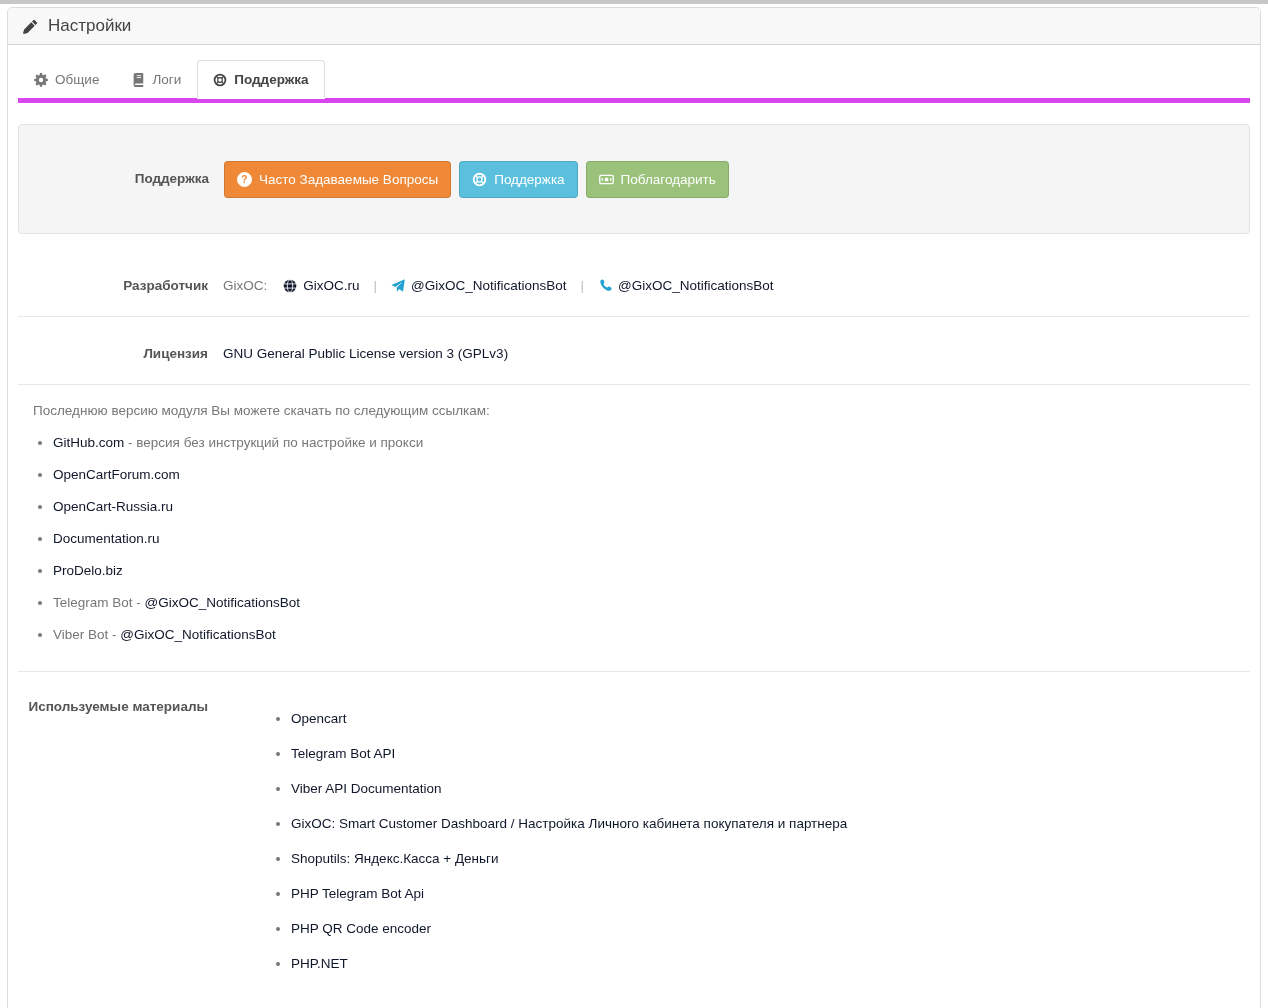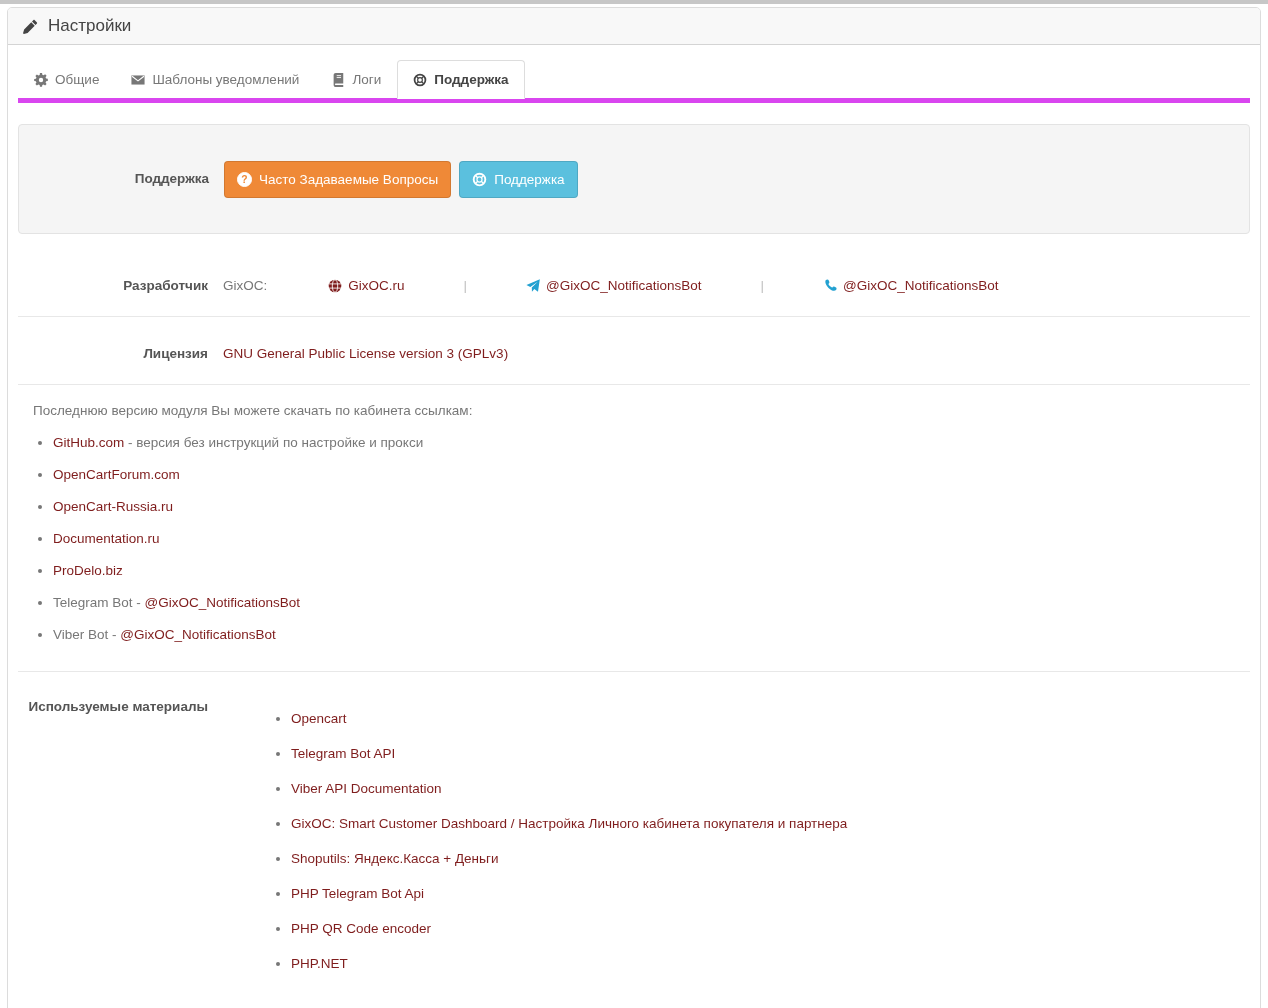--- a/index.html
+++ b/index.html
@@ -77,22 +77,22 @@
   }
   .btn svg { width:15px; height:15px; stroke:#fff; fill:#fff; }
 
   .section-row { border-bottom:1px solid #e8e8e8; }
   .row-developer { padding:42px 0 20px 0; }
   .row-license  { padding:27px 0 20px 0; }
   .row-download { padding:16px 0 26px 0; }
   .row-materials { padding:25px 0 20px 0; }
   .row-download .label-col { padding-top:9px; }
 
-  a.lnk { color:#7f1d1d; text-decoration:none; cursor:pointer; }
-  .dev-line { display:flex; align-items:center;gap:45px; }
+  a.lnk { color:#0f172a; text-decoration:none; cursor:pointer; }
+  .dev-line { display:flex; align-items:center; }
   .dev-prefix { margin-right:16px; }
   .dev-line a.lnk { display:inline-flex; align-items:center; gap:6px; }
   .dev-line a.lnk svg { width:14px; height:14px; fill:#23a1d1; }
   .sep { color:#c0c0c0; margin:0 14px; }
 
   .row-download p { margin:0 0 12px 0; }
   ul.dl-list { margin:0; padding:0 0 0 20px; list-style:disc; }
   ul.dl-list li { margin-bottom:12px; line-height:20px; color:#777; }
   ul.dl-list li:last-child { margin-bottom:0; }
 
@@ -118,31 +118,20 @@
   <div class="panel-body">
     <ul class="nav-tabs" id="tab-bar">
         <li>
           <a class="tab">
             <span style="display: inline-flex;">
               <svg viewBox="0 0 16 16">
                 <path fill-rule="evenodd" d="M6.8 0h2.4l.3 2c.5.1 1 .3 1.5.6l1.7-1.2 1.7 1.7-1.2 1.7c.3.5.5 1 .6 1.5l2 .3v2.4l-2 .3c-.1.5-.3 1-.6 1.5l1.2 1.7-1.7 1.7-1.7-1.2c-.5.3-1 .5-1.5.6l-.3 2H6.8l-.3-2c-.5-.1-1-.3-1.5-.6l-1.7 1.2-1.7-1.7 1.2-1.7c-.3-.5-.5-1-.6-1.5l-2-.3V6.8l2-.3c.1-.5.3-1 .6-1.5L1.6 3.3l1.7-1.7L5 2.8c.5-.3 1-.5 1.5-.6zM8 5.5a2.5 2.5 0 1 0 0 5 2.5 2.5 0 0 0 0-5z"></path>
               </svg>
             </span>
             <span>Общие</span>
-          </a>
-        </li>
-        <li>
-          <a class="tab">
-            <span style="display: inline-flex;">
-              <svg viewBox="0 0 16 16">
-                <path d="M.5 2.8h15v10.4H.5z"></path>
-                <path fill="none" stroke="#fff" stroke-width="1.3" d="M1.2 3.8L8 9l6.8-5.2"></path>
-              </svg>
-            </span>
-            <span>Шаблоны уведомлений</span>
           </a>
         </li>
         <li>
           <a class="tab">
             <span style="display: inline-flex;">
               <svg viewBox="0 0 16 16">
                 <path d="M5.4 0H14v12H5.3c-.5 0-.9.4-.9.9s.4.9.9.9H14V16H5.4C4.1 16 3 15 3 13.6V2.4C3 1.1 4.1 0 5.4 0z"></path>
                 <path fill="none" stroke="#fff" stroke-width="1" d="M6.5 3h5M6.5 5.2h5"></path>
               </svg>
             </span>
@@ -184,20 +173,32 @@
                 <span style="display: inline-flex;">
                   <svg viewBox="0 0 16 16">
                     <g fill="none" stroke="currentColor">
                       <circle cx="8" cy="8" r="6.2" stroke-width="2"></circle>
                       <circle cx="8" cy="8" r="2.7" stroke-width="1.3"></circle>
                       <path stroke-width="1.5" d="M3.6 3.6l2.5 2.5M12.4 3.6L9.9 6.1M3.6 12.4l2.5-2.5M12.4 12.4L9.9 9.9"></path>
                     </g>
                   </svg>
                 </span>
                 <span>Поддержка</span>
+              </button>
+              <button class="btn" style="--btn-bg: #9ac27a;">
+                <span style="display: inline-flex;">
+                  <svg viewBox="0 0 16 16">
+                    <g stroke="currentColor" fill="none">
+                      <rect x="0.8" y="3.6" width="14.4" height="8.8" rx="1.2" stroke-width="1.4"></rect>
+                      <path d="M3.4 6.3v3.4M12.6 6.3v3.4" stroke-width="1.3"></path>
+                    </g>
+                    <circle cx="8" cy="8" r="2.1" fill="currentColor" stroke="none"></circle>
+                  </svg>
+                </span>
+                <span>Поблагодарить</span>
               </button>
             </div>
         </div>
       </div>
 
       <div class="form-row section-row row-developer">
         <div class="label-col">Разработчик</div>
         <div class="content-col dev-line" id="developer-links">
             <span class="dev-prefix">GixOC:</span>
             <a class="lnk">
@@ -235,21 +236,21 @@
 
       <div class="form-row section-row row-license">
         <div class="label-col">Лицензия</div>
         <div class="content-col">
           <a class="lnk">GNU General Public License version 3 (GPLv3)</a>
         </div>
       </div>
 
       <div class="form-row section-row row-download">
         <div class="content-col">
-          <p>Последнюю версию модуля Вы можете скачать по кабинета ссылкам:</p>
+          <p>Последнюю версию модуля Вы можете скачать по следующим ссылкам:</p>
           <ul class="dl-list" id="download-list">
               <li><a class="lnk">GitHub.com</a><span> - версия без инструкций по настройке и прокси</span></li>
               <li><a class="lnk">OpenCartForum.com</a></li>
               <li><a class="lnk">OpenCart-Russia.ru</a></li>
               <li><a class="lnk">Documentation.ru</a></li>
               <li><a class="lnk">ProDelo.biz</a></li>
               <li><span>Telegram Bot - </span><a class="lnk">@GixOC_NotificationsBot</a></li>
               <li><span>Viber Bot - </span><a class="lnk">@GixOC_NotificationsBot</a></li>
             </ul>
         </div>

